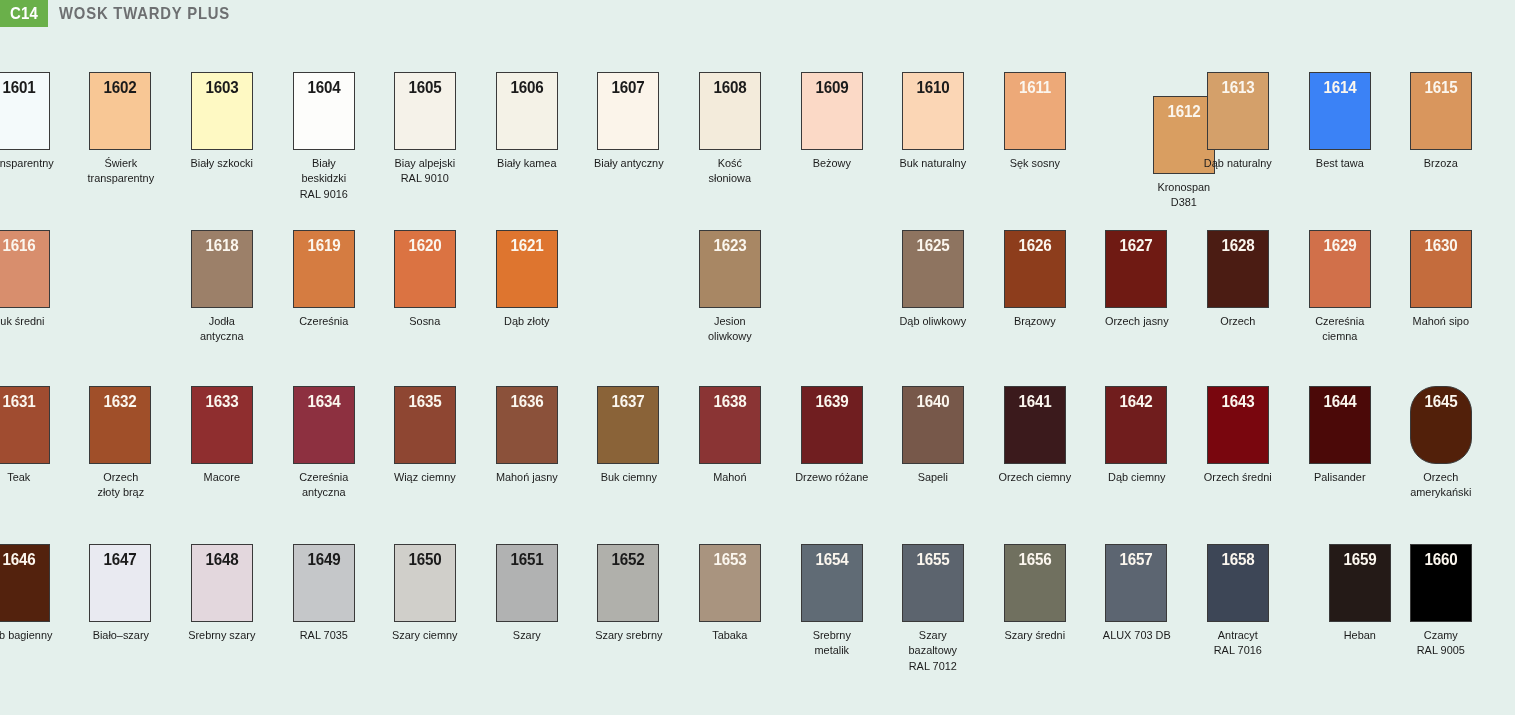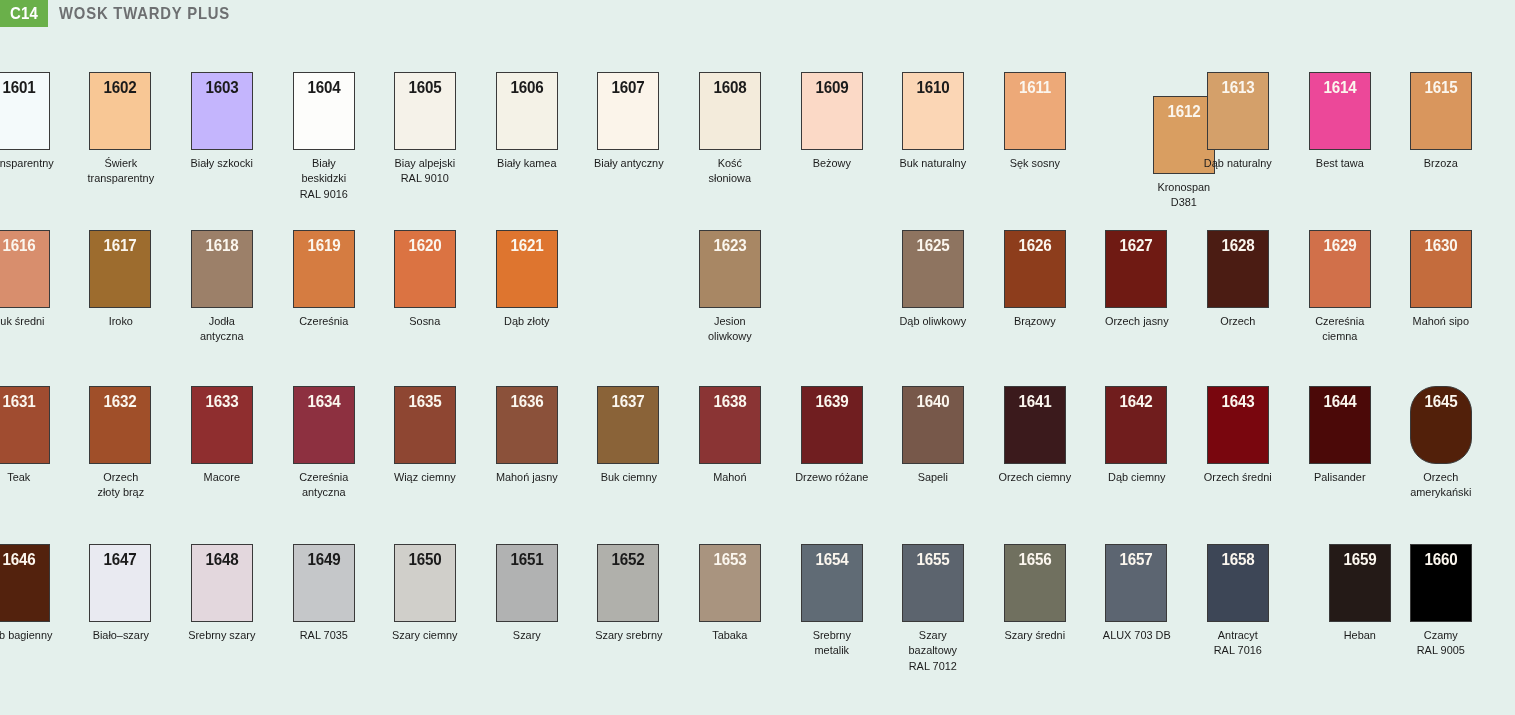--- a/index.html
+++ b/index.html
@@ -117,21 +117,21 @@
         <div class="swatch-name">Transparentny</div>
       </div>
       <div class="swatch-cell" style="left: 101.6px;">
         <div class="swatch-chip" style="background: rgb(248, 199, 149); border-color: rgb(58, 58, 58);">
           <div class="swatch-number" style="color: rgb(27, 27, 27);">1602</div>
         </div>
         <div class="swatch-name">Świerk
 transparentny</div>
       </div>
       <div class="swatch-cell" style="left: 203.2px;">
-        <div class="swatch-chip" style="background: #c4b5fd; border-color: rgb(58, 58, 58);">
+        <div class="swatch-chip" style="background: #fef9c3; border-color: rgb(58, 58, 58);">
           <div class="swatch-number" style="color: rgb(27, 27, 27);">1603</div>
         </div>
         <div class="swatch-name">Biały szkocki</div>
       </div>
       <div class="swatch-cell" style="left: 304.8px;">
         <div class="swatch-chip" style="background: rgb(253, 253, 251); border-color: rgb(58, 58, 58);">
           <div class="swatch-number" style="color: rgb(27, 27, 27);">1604</div>
         </div>
         <div class="swatch-name">Biały
 beskidzki
@@ -188,45 +188,39 @@
         <div class="swatch-name">Kronospan
 D381</div>
       </div>
       <div class="swatch-cell" style="left: 1219.2px;">
         <div class="swatch-chip" style="background: rgb(212, 160, 106); border-color: rgb(58, 58, 58);">
           <div class="swatch-number" style="color: rgb(251, 246, 238);">1613</div>
         </div>
         <div class="swatch-name">Dąb naturalny</div>
       </div>
       <div class="swatch-cell" style="left: 1320.8px;">
-        <div class="swatch-chip" style="background: #ec4899; border-color: rgb(58, 58, 58);">
+        <div class="swatch-chip" style="background: #3b82f6; border-color: rgb(58, 58, 58);">
           <div class="swatch-number" style="color: rgb(251, 246, 238);">1614</div>
         </div>
         <div class="swatch-name">Best tawa</div>
       </div>
       <div class="swatch-cell" style="left: 1422.4px;">
         <div class="swatch-chip" style="background: rgb(217, 150, 93); border-color: rgb(58, 58, 58);">
           <div class="swatch-number" style="color: rgb(251, 246, 238);">1615</div>
         </div>
         <div class="swatch-name">Brzoza</div>
       </div>
     </div>
     <div class="swatch-row" style="position: absolute; top: 158px; left: 0px; height: 150px;">
       <div class="swatch-cell" style="left: 0px;">
         <div class="swatch-chip" style="background: rgb(216, 142, 109); border-color: rgb(58, 58, 58);">
           <div class="swatch-number" style="color: rgb(251, 246, 238);">1616</div>
         </div>
         <div class="swatch-name">Buk średni</div>
       </div>
-      <div class="swatch-cell" style="left: 101.6px;">
-        <div class="swatch-chip" style="background: rgb(157, 108, 46); border-color: rgb(58, 58, 58);">
-          <div class="swatch-number" style="color: rgb(251, 246, 238);">1617</div>
-        </div>
-        <div class="swatch-name">Iroko</div>
-      </div>
       <div class="swatch-cell" style="left: 203.2px;">
         <div class="swatch-chip" style="background: rgb(156, 128, 105); border-color: rgb(58, 58, 58);">
           <div class="swatch-number" style="color: rgb(251, 246, 238);">1618</div>
         </div>
         <div class="swatch-name">Jodła
 antyczna</div>
       </div>
       <div class="swatch-cell" style="left: 304.8px;">
         <div class="swatch-chip" style="background: rgb(213, 124, 65); border-color: rgb(58, 58, 58);">
           <div class="swatch-number" style="color: rgb(251, 246, 238);">1619</div>

